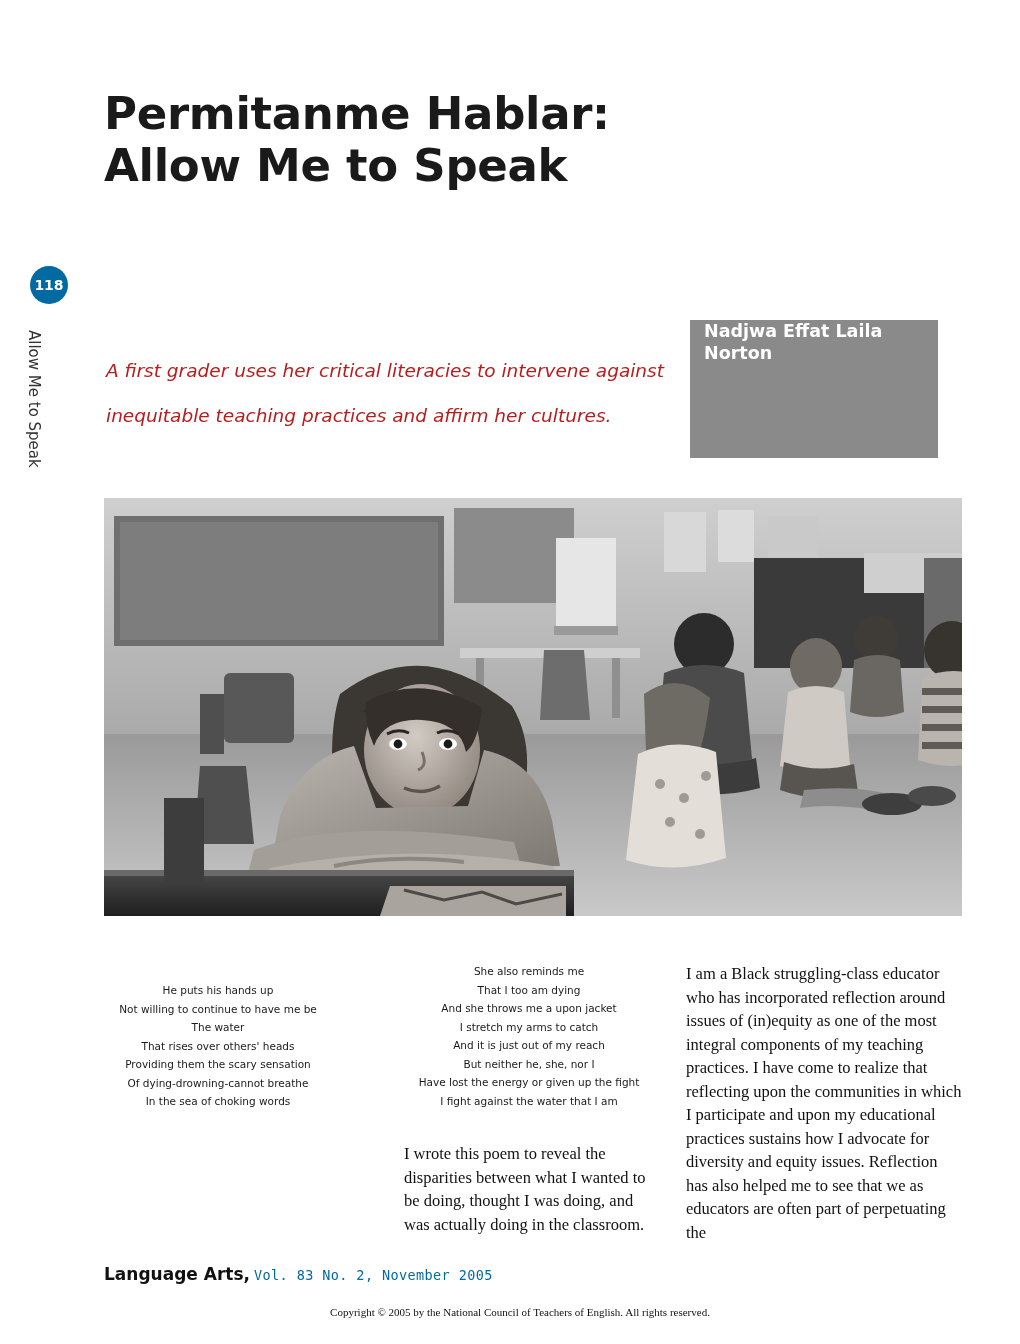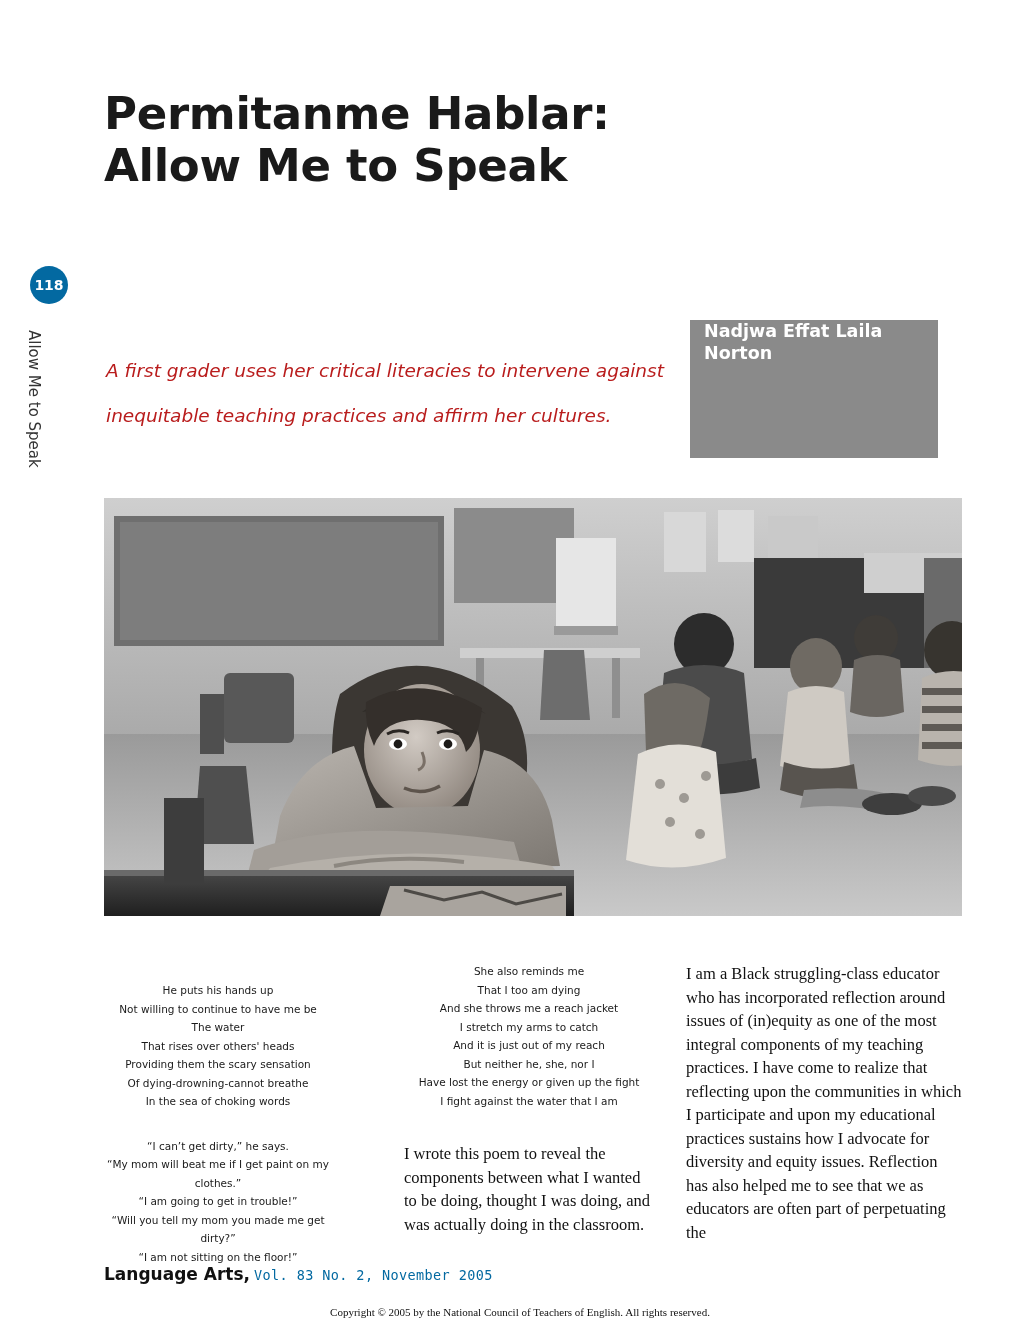--- a/index.html
+++ b/index.html
@@ -318,41 +318,34 @@
 <div class="col col-1">
   <div class="poem">
     <div>He puts his hands up</div>
     <div>Not willing to continue to have me be</div>
     <div>The water</div>
     <div>That rises over others' heads</div>
     <div>Providing them the scary sensation</div>
     <div>Of dying-drowning-cannot breathe</div>
     <div>In the sea of choking words</div>
   </div>
-  <div class="poem poem-2">
-    <div>“I can’t get dirty,” he says.</div>
-    <div>“My mom will beat me if I get paint on my clothes.”</div>
-    <div>“I am going to get in trouble!”</div>
-    <div>“Will you tell my mom you made me get dirty?”</div>
-    <div>“I am not sitting on the floor!”</div>
-  </div>
 </div>
 
 <div class="col col-2">
   <div class="poem">
     <div>She also reminds me</div>
     <div>That I too am dying</div>
-    <div>And she throws me a reach jacket</div>
+    <div>And she throws me a upon jacket</div>
     <div>I stretch my arms to catch</div>
     <div>And it is just out of my reach</div>
     <div>But neither he, she, nor I</div>
     <div>Have lost the energy or given up the fight</div>
     <div>I fight against the water that I am</div>
   </div>
-  <div class="body-text">I wrote this poem to reveal the components between what I wanted to be doing, thought I was doing, and was actually doing in the classroom.</div>
+  <div class="body-text">I wrote this poem to reveal the disparities between what I wanted to be doing, thought I was doing, and was actually doing in the classroom.</div>
 </div>
 
 <div class="col col-3">
   <div class="body-text">I am a Black struggling-class educator who has incorporated reflection around issues of (in)equity as one of the most integral components of my teaching practices. I have come to realize that reflecting upon the communities in which I participate and upon my educational practices sustains how I advocate for diversity and equity issues. Reflection has also helped me to see that we as educators are often part of perpetuating the</div>
 </div>
 
 <div class="footer">
   <span class="footer-journal">Language Arts,</span>
   <span class="footer-issue">Vol. 83  No. 2, November  2005</span>
 </div>

